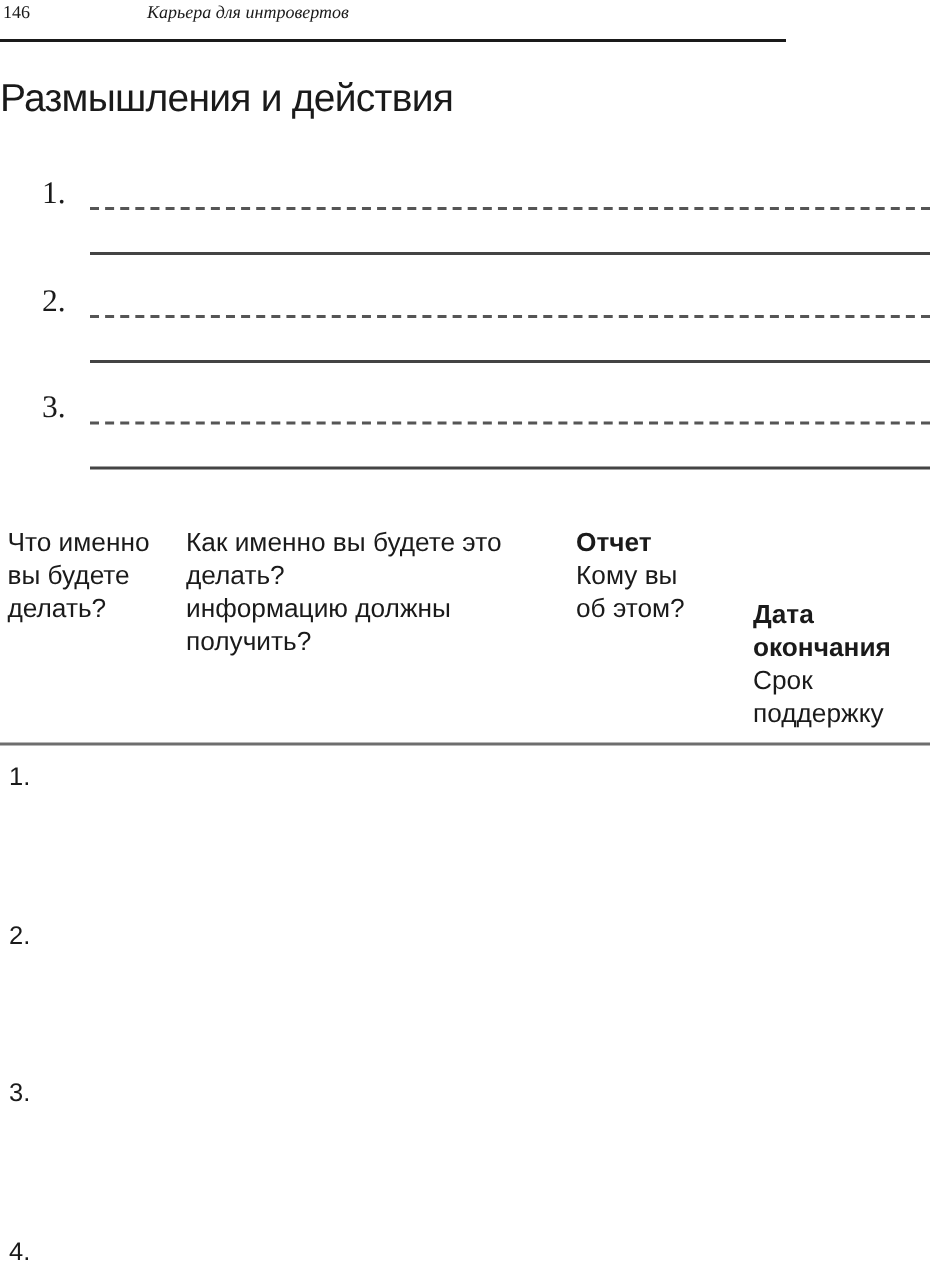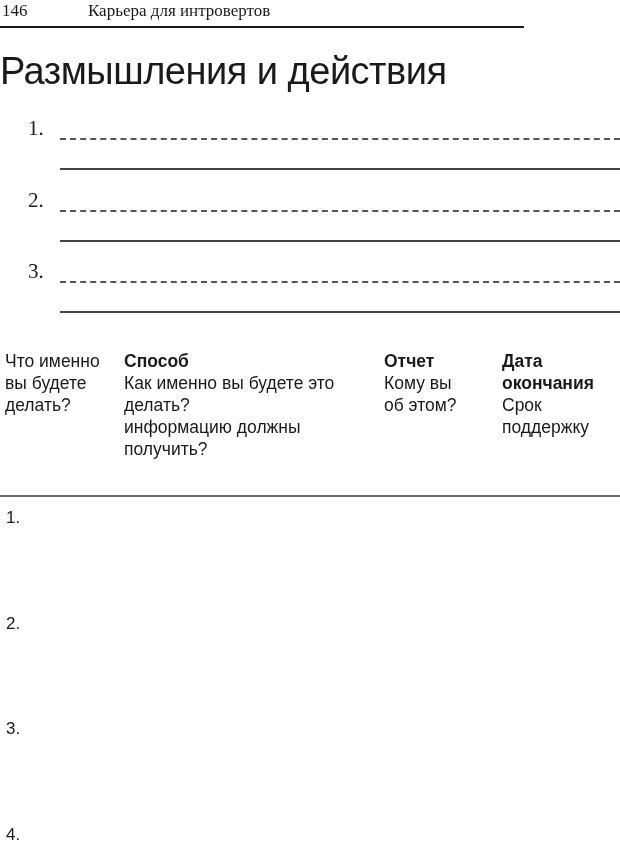--- a/index.html
+++ b/index.html
@@ -15,38 +15,39 @@
       color: #1a1a1a;
     }
     .running-head {
       position: absolute;
       left: 0;
       top: 0;
       width: 524px;
       height: 26px;
       border-bottom: 2px solid #1a1a1a;
       font-family: "Liberation Serif", "DejaVu Serif", serif;
-      font-size: 17px;
+      font-size: 12px;
     }
     .page-number {
       position: absolute;
       left: 2px;
       top: 1px;
     }
     .book-title {
       position: absolute;
-      left: 88px;
+      left: 98px;
       top: 1px;
+      font-style: italic;
     }
     .section-title {
       position: absolute;
       left: 0;
       top: 50px;
       font-family: "Liberation Sans", "DejaVu Sans", sans-serif;
-      font-size: 38px;
+      font-size: 26px;
       letter-spacing: -0.5px;
       font-weight: normal;
       margin: 0;
     }
     .reflection-list {
       position: absolute;
       left: 0;
       top: 0;
       width: 620px;
     }
@@ -81,21 +82,21 @@
     }
     .col-head {
       font-weight: bold;
     }
     .col-sub {
       display: block;
     }
     .col-action { left: 5px; width: 118px; }
     .col-method { left: 124px; width: 250px; }
     .col-report { left: 384px; width: 118px; }
-    .col-deadline { left: 502px; width: 118px; }
+    .col-deadline { left: 502px; width: 118px; margin-top: 48px; }
     .gap { margin-top: 3px; }
     .table-rule {
       position: absolute;
       left: 0;
       top: 495px;
       width: 620px;
       height: 0;
       border-top: 2px solid #6e6e6e;
     }
     .row-num {
@@ -129,21 +130,20 @@
   <div class="write-line" style="top:311px;"></div>
 </div>
 
 <div class="table-header">
   <div class="col col-action">
     <span class="col-sub">Что именно</span>
     <span class="col-sub">вы будете</span>
     <span class="col-sub">делать?</span>
   </div>
   <div class="col col-method">
-    <span class="col-head col-sub">Способ</span>
     <span class="col-sub">Как именно вы будете это</span>
     <span class="col-sub">делать?</span>
     <span class="col-sub">информацию должны</span>
     <span class="col-sub">получить?</span>
   </div>
   <div class="col col-report">
     <span class="col-head col-sub">Отчет</span>
     <span class="col-sub">Кому вы</span>
     <span class="col-sub">об этом?</span>
   </div>

